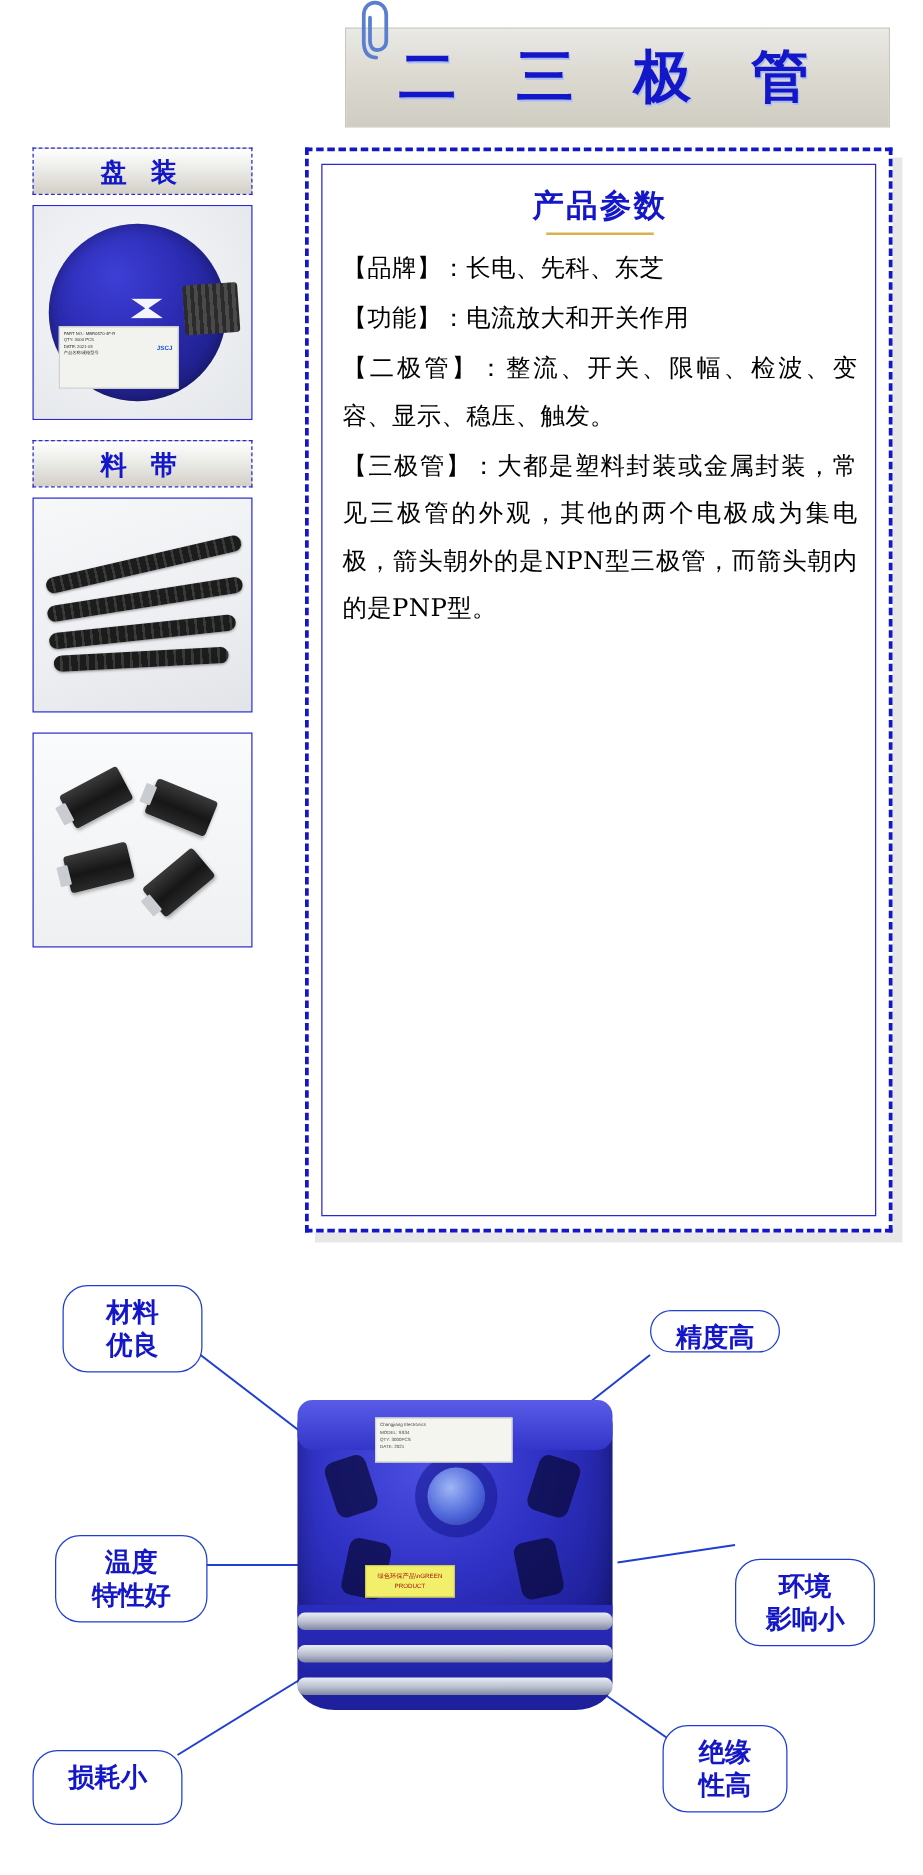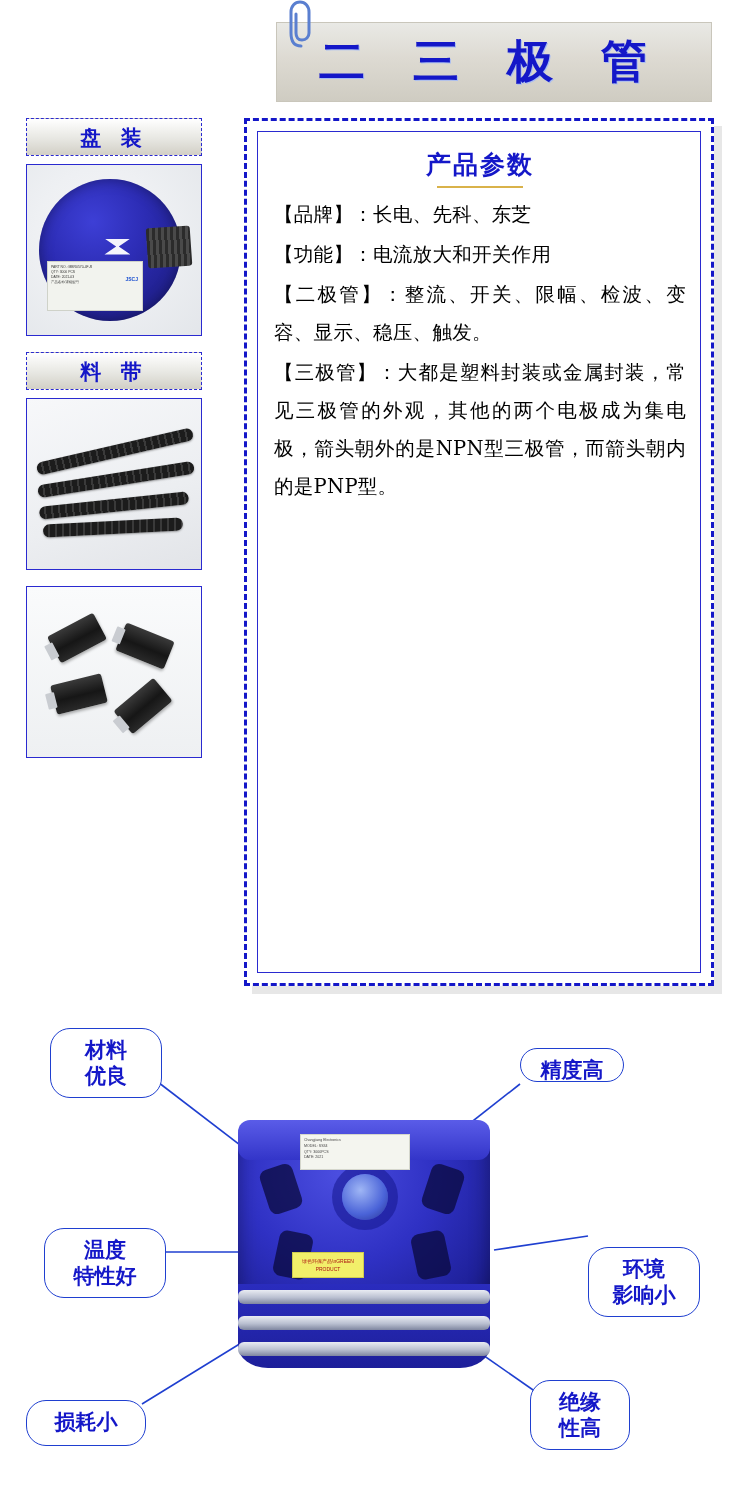--- a/index.html
+++ b/index.html
@@ -314,21 +314,21 @@
     line-height: 26px;
     text-align: center;
     padding: 8px 12px;
     box-sizing: border-box;
     white-space: pre-line;
   }
   .t-mat   { left: 50px;  top: 28px;  width: 112px; }
   .t-prec  { left: 520px; top: 48px;  width: 104px; height: 34px; }
   .t-temp  { left: 44px;  top: 228px; width: 122px; }
   .t-env   { left: 588px; top: 200px; width: 112px; margin-top: 47px; }
-  .t-loss  { left: 26px;  top: 400px; width: 120px; height: 46px; }
+  .t-loss  { left: 26px;  top: 400px; width: 120px; height: 60px; }
   .t-insu  { left: 530px; top: 380px; width: 100px; }
 </style>
 </head>
 <body>
 
 <div class="header">
   <div class="header-plate"></div>
   <div class="clip">
     <svg width="26" height="48" viewBox="0 0 26 48">
       <path d="M13 46 C5 46 3 40 3 33 L3 12 C3 6 7 2 12 2 C17 2 21 6 21 12 L21 33 C21 37 18 40 14 40 C10 40 8 37 8 33 L8 14" fill="none" stroke="#5a7fd0" stroke-width="3" stroke-linecap="round"></path>

